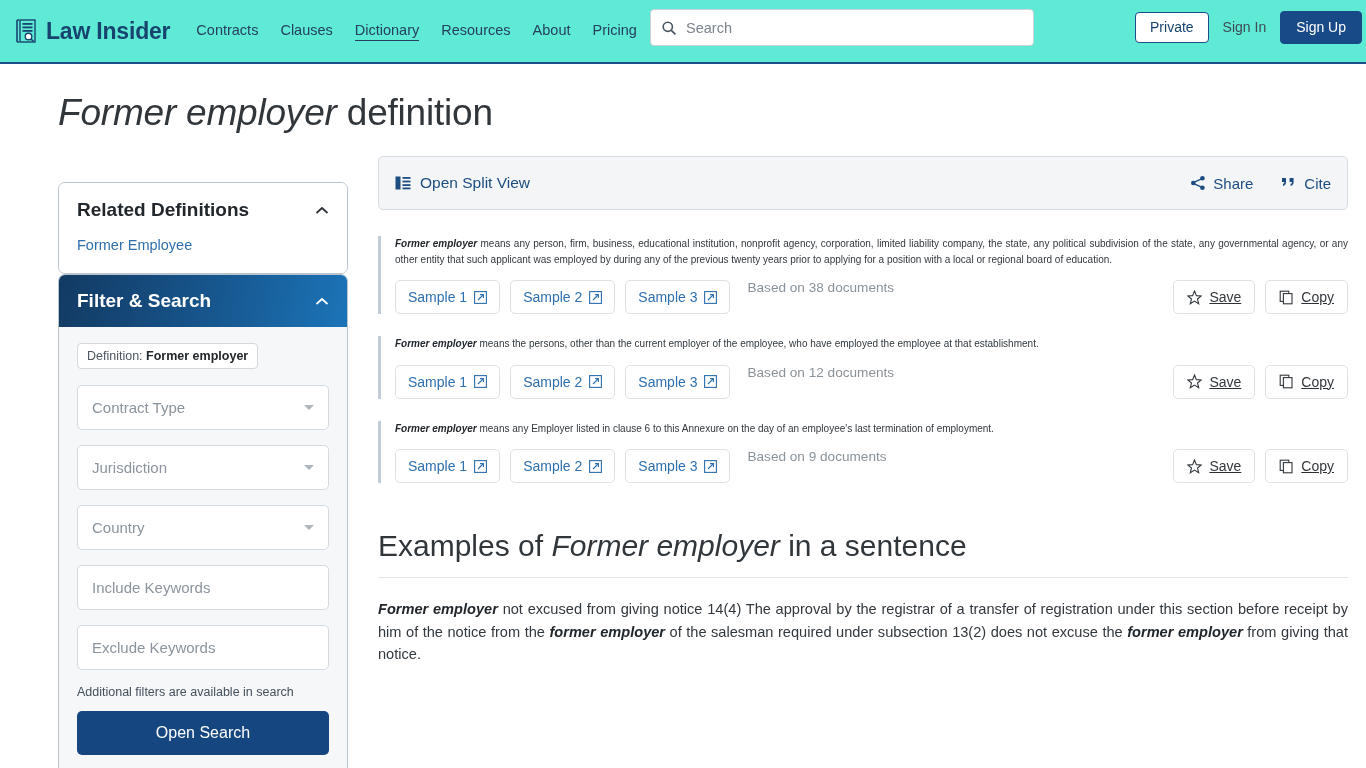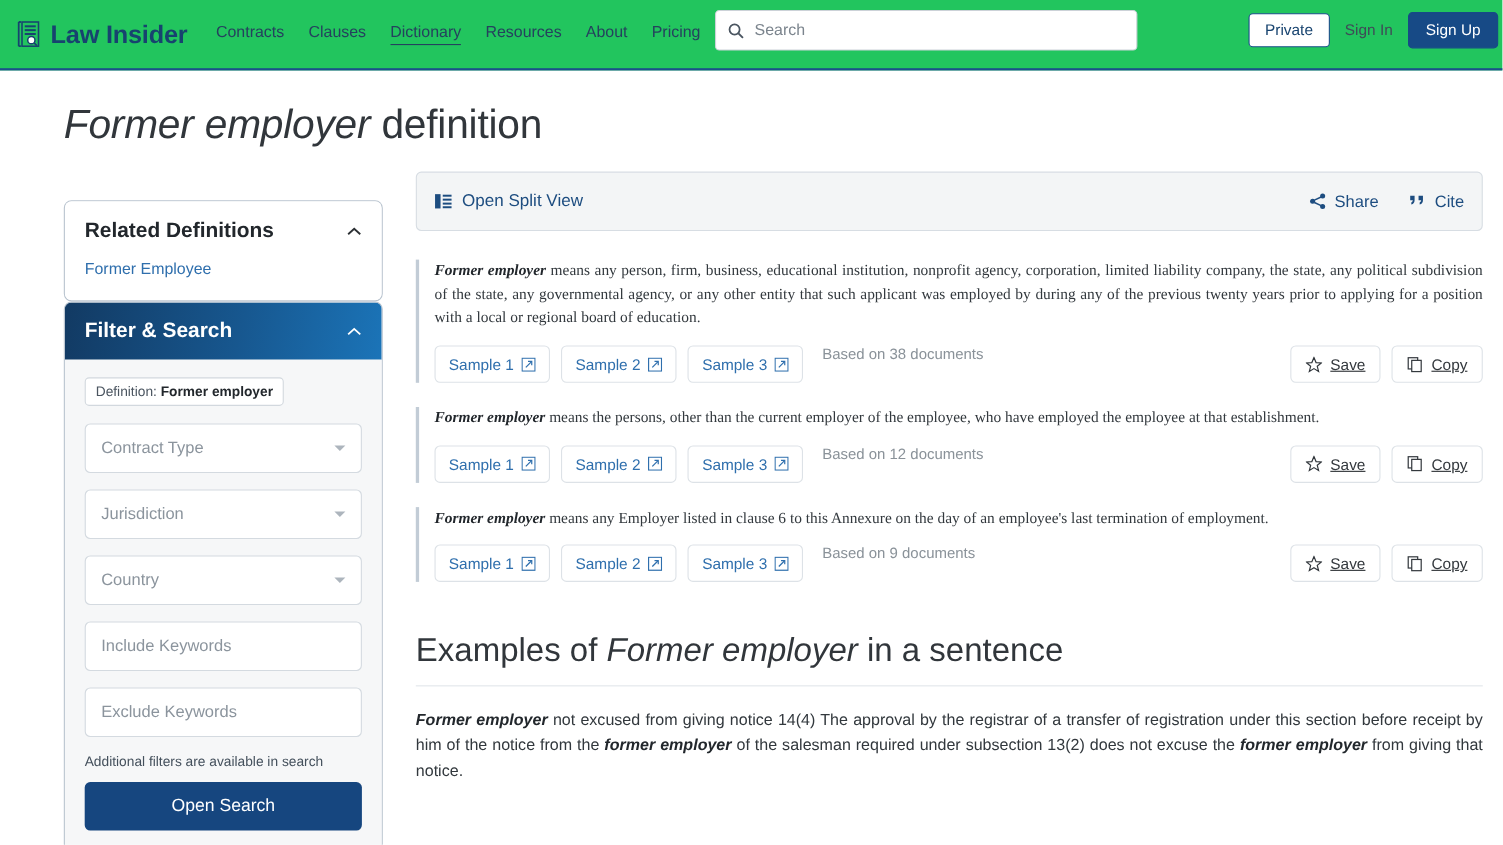--- a/index.html
+++ b/index.html
@@ -13,21 +13,21 @@
   }
 
   
   .topbar {
     height: 64px;
     width: 100%;
     display: flex;
     align-items: center;
     padding: 0 18px 0 14px;
     border-bottom: 2px solid #1b4f8a;
-    background: #22c55e;
+    background: #5eead4;
     position: relative;
   }
   .logo-wrap { display: flex; align-items: center; gap: 8px; margin-right: 26px; }
   .logo-mark { width: 24px; height: 26px; flex: none; }
   .logo-text {
     font-size: 23px; font-weight: bold; color: #17436f;
     letter-spacing: -0.2px; white-space: nowrap;
   }
   .mainnav { display: flex; align-items: center; gap: 22px; }
   .mainnav a {
@@ -115,21 +115,21 @@
   .toolbar {
     border: 1px solid #d7dde3; background: #f3f5f6; border-radius: 5px;
     height: 54px; display: flex; align-items: center; justify-content: space-between;
     padding: 0 16px; margin-bottom: 26px;
   }
   .tb-left { display: flex; align-items: center; gap: 9px; color: #1d4d80; font-size: 15.5px; }
   .tb-right { display: flex; align-items: center; gap: 28px; }
   .tb-act { display: flex; align-items: center; gap: 7px; color: #1d4d80; font-size: 15px; }
 
   .defblock { border-left: 3px solid #c2ccd6; padding-left: 14px; margin-bottom: 22px; }
-  .deftext { font-size: 14px; line-height: 1.55; color: #32383d; text-align: justify; font-family: Liberation Serif, serif; }
+  .deftext { font-size: 10px; line-height: 1.55; color: #32383d; text-align: justify; }
   .deftext b { font-weight: bold; font-style: italic; color: #22272c; }
 
   .defrow { display: flex; align-items: flex-start; margin-top: 13px; }
   .samples { display: flex; gap: 10px; }
   .sample-btn {
     border: 1px solid #dde2e7; background: #fff; border-radius: 5px;
     padding: 8px 12px; font-size: 14px; color: #2f6fad;
     display: flex; align-items: center; gap: 7px;
   }
   .based { font-size: 13.6px; color: #8a9299; margin-left: 17px; }

